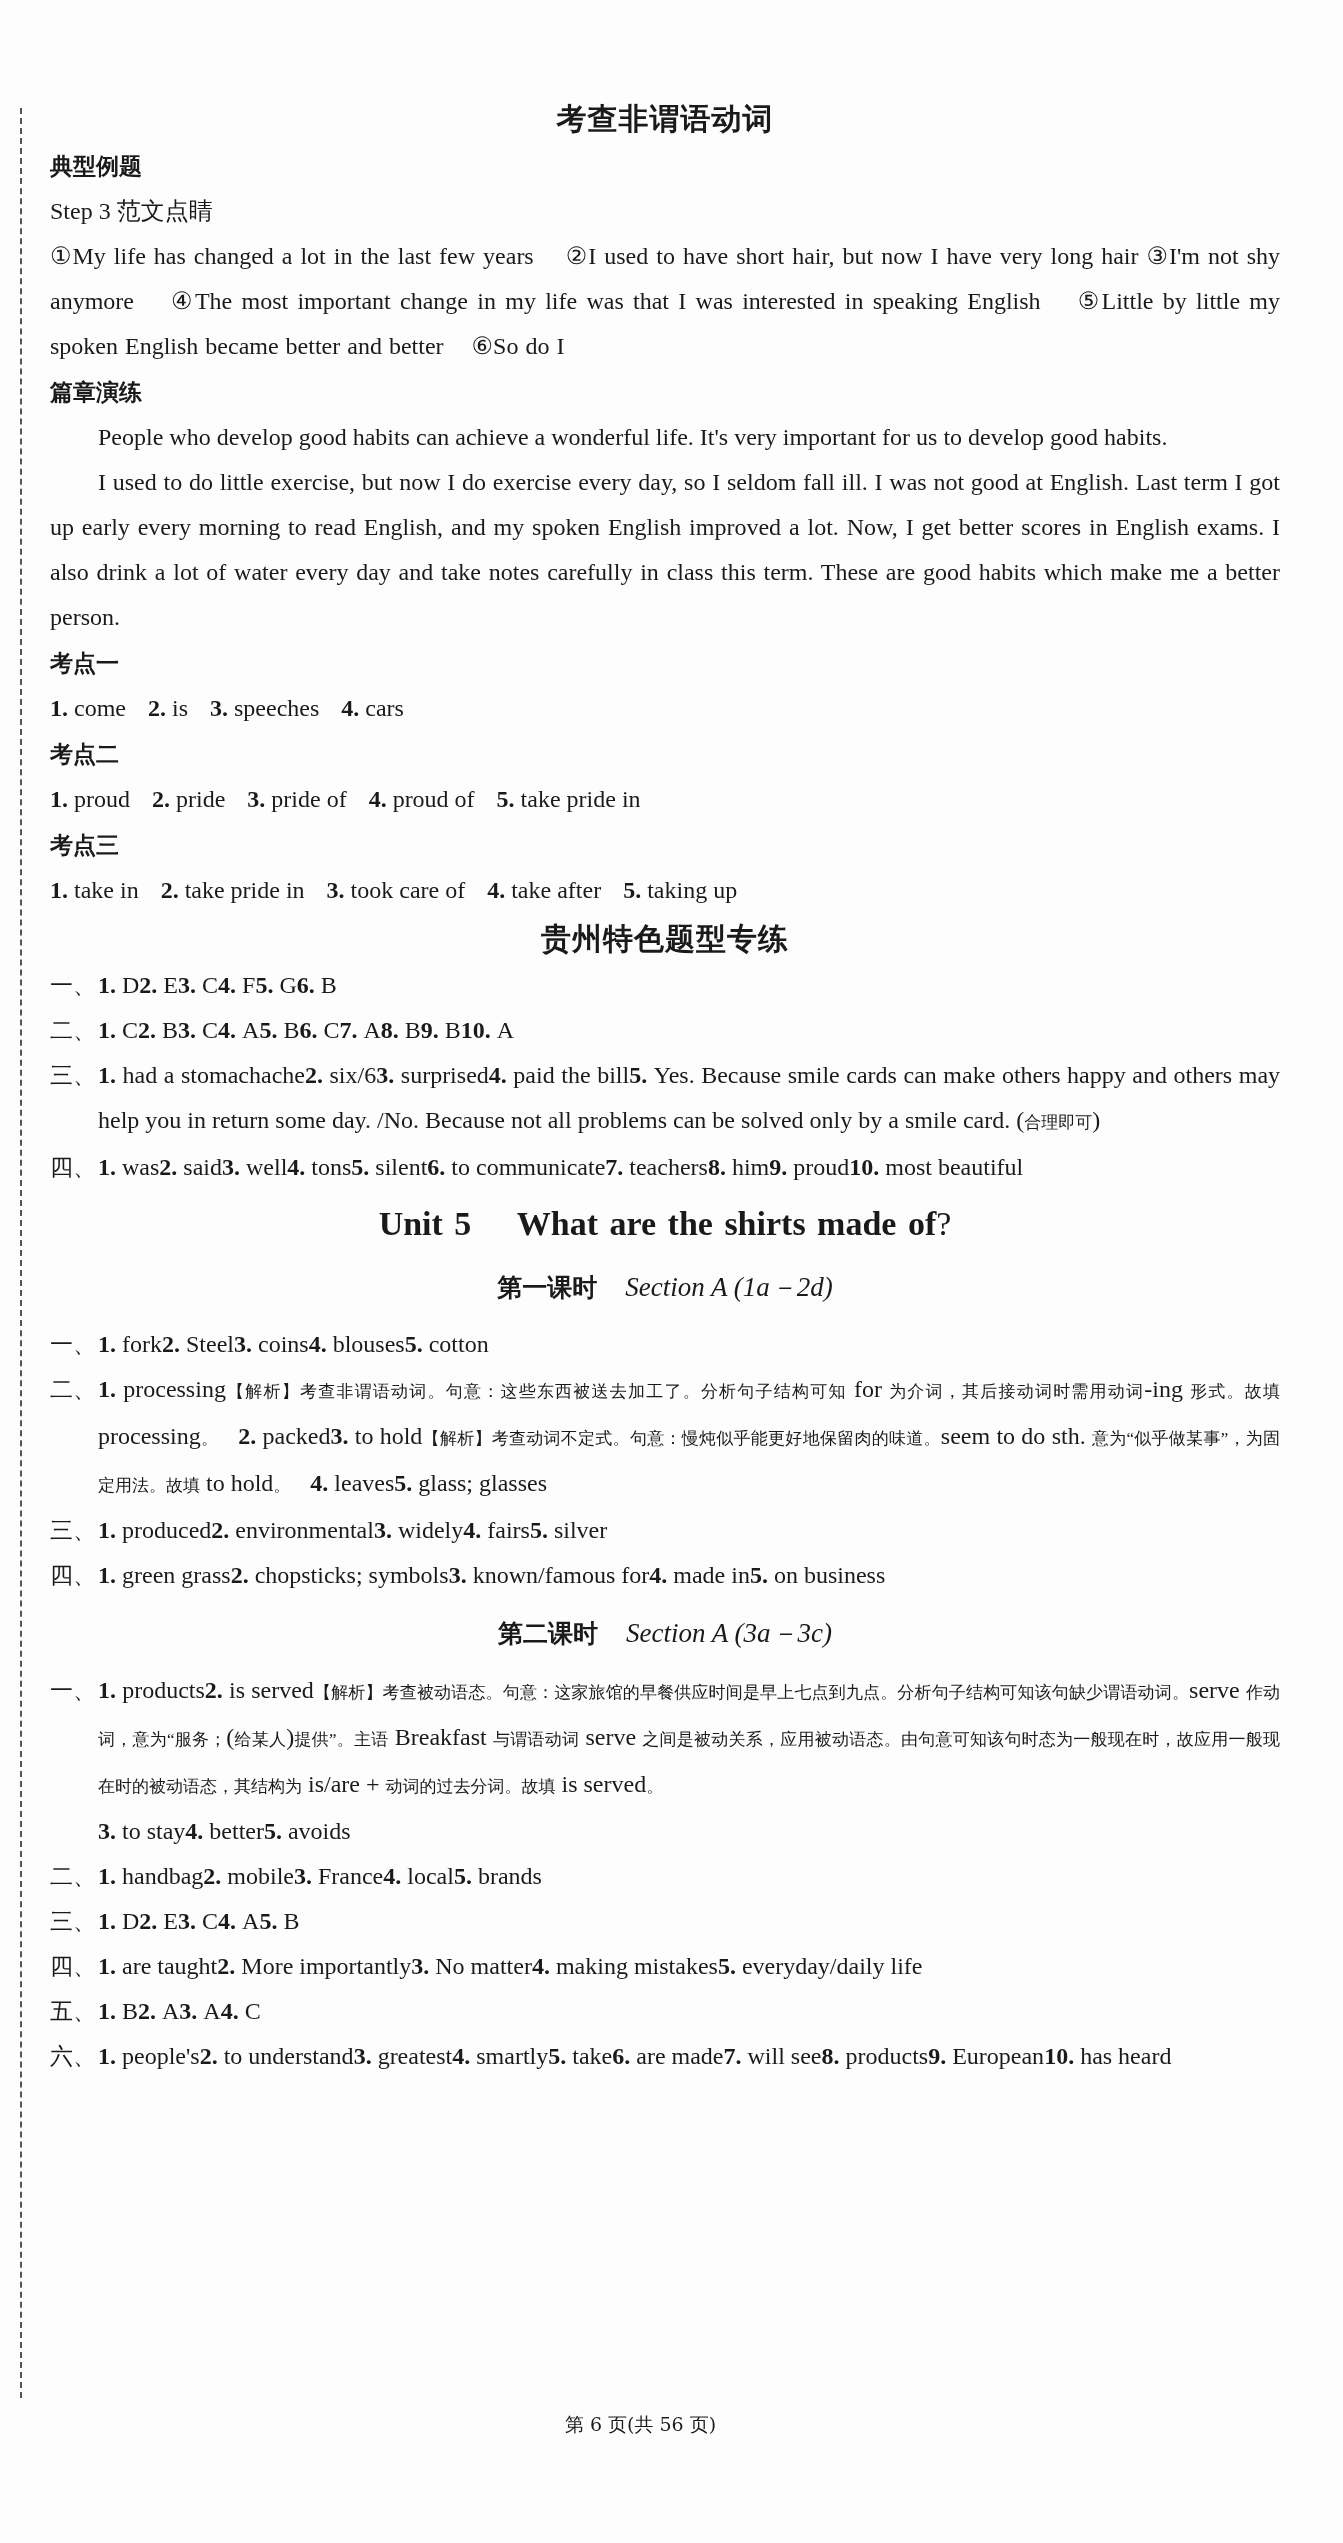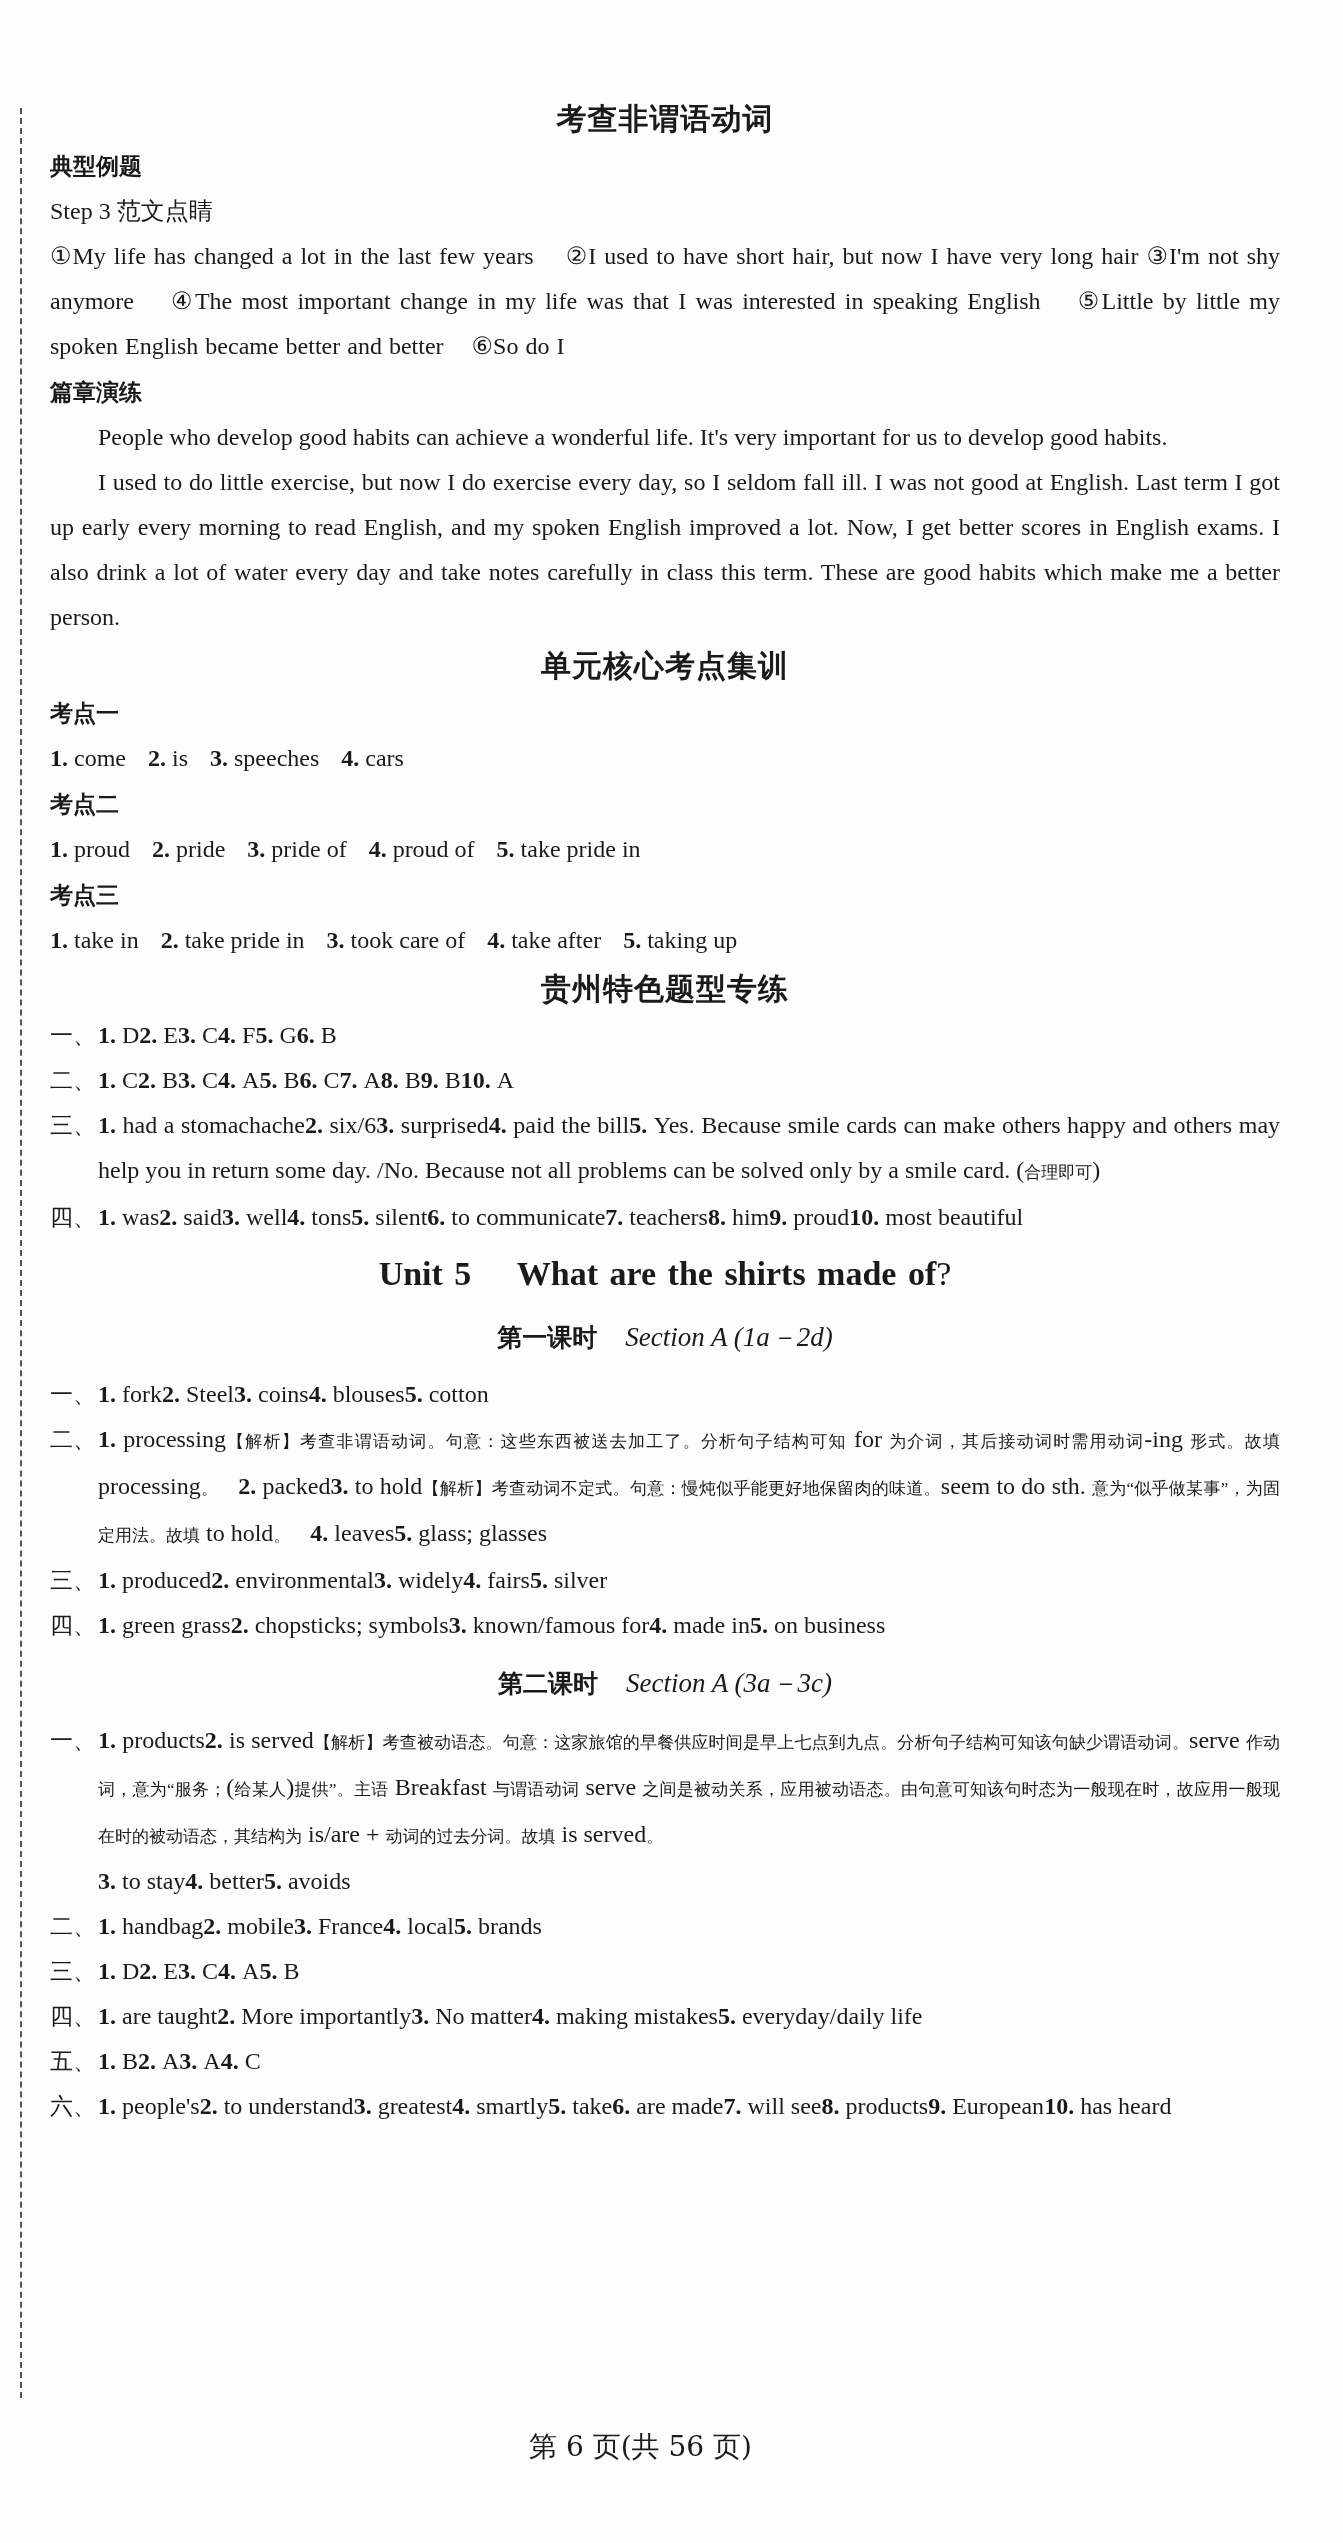--- a/index.html
+++ b/index.html
@@ -34,21 +34,21 @@
   .para { font-size: 24px; line-height: 45px; text-align: justify; text-indent: 48px; }
   .ans { font-size: 24px; line-height: 45px; }
   .ans b { font-weight: bold; }
   .ans .it { margin-right: 22px; white-space: nowrap; }
   .row { display: flex; font-size: 24px; line-height: 45px; }
   .row .mark { width: 48px; flex: none; font-family: "DejaVu Sans", sans-serif; font-size: 23px; }
   .row .body { flex: 1; text-align: justify; }
   .cn-text { font-family: Liberation Serif, serif; font-size: 17px; margin-top: 28px; }
   .footer {
     position: absolute; left: 0; width: 1281px; top: 2412px; text-align: center;
-    font-size: 28px; font-family: "DejaVu Serif", serif; margin-top: 16px;
+    font-size: 19px; font-family: "DejaVu Serif", serif;
   }
 </style>
 </head>
 <body>
 
 <div class="cutline"></div>
 
 <div class="page">
 
   <h2 class="h-title">考查非谓语动词</h2>
@@ -59,21 +59,20 @@
     <span>②I used to have short hair, but now I have very long hair</span>
     <span>③I'm not shy anymore</span>&nbsp;&nbsp;&nbsp;
     <span>④The most important change in my life was that I was interested in speaking English</span>&nbsp;&nbsp;&nbsp;
     <span>⑤Little by little my spoken English became better and better</span>&nbsp;&nbsp;&nbsp;
     <span>⑥So do I</span>
   </div>
   <div class="label">篇章演练</div>
   <p class="para" style="margin:0">People who develop good habits can achieve a wonderful life. It's very important for us to develop good habits.</p>
   <p class="para" style="margin:0">I used to do little exercise, but now I do exercise every day, so I seldom fall ill. I was not good at English. Last term I got up early every morning to read English, and my spoken English improved a lot. Now, I get better scores in English exams. I also drink a lot of water every day and take notes carefully in class this term. These are good habits which make me a better person.</p>
 
-  <h2 class="h-title" style="margin-top:2px">单元核心考点集训</h2>
   <div id="core-groups">
       <div class="label">考点一</div>
       <div class="ans"><span class="it"><b>1. </b>come</span><span class="it"><b>2. </b>is</span><span class="it"><b>3. </b>speeches</span><span class="it"><b>4. </b>cars</span></div>
       <div class="label">考点二</div>
       <div class="ans"><span class="it"><b>1. </b>proud</span><span class="it"><b>2. </b>pride</span><span class="it"><b>3. </b>pride of</span><span class="it"><b>4. </b>proud of</span><span class="it"><b>5. </b>take pride in</span></div>
       <div class="label">考点三</div>
       <div class="ans"><span class="it"><b>1. </b>take in</span><span class="it"><b>2. </b>take pride in</span><span class="it"><b>3. </b>took care of</span><span class="it"><b>4. </b>take after</span><span class="it"><b>5. </b>taking up</span></div>
     </div>
 
   <h2 class="h-title" style="margin-top:2px">贵州特色题型专练</h2>

